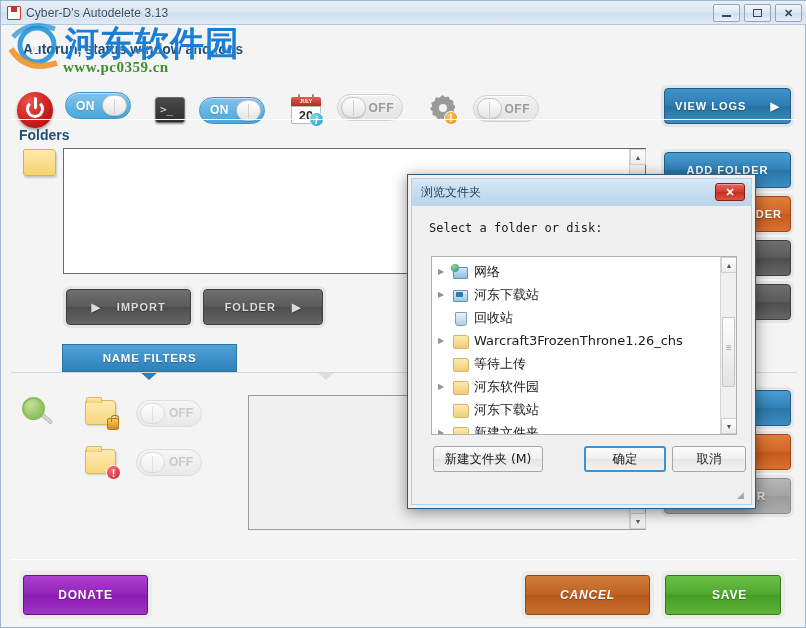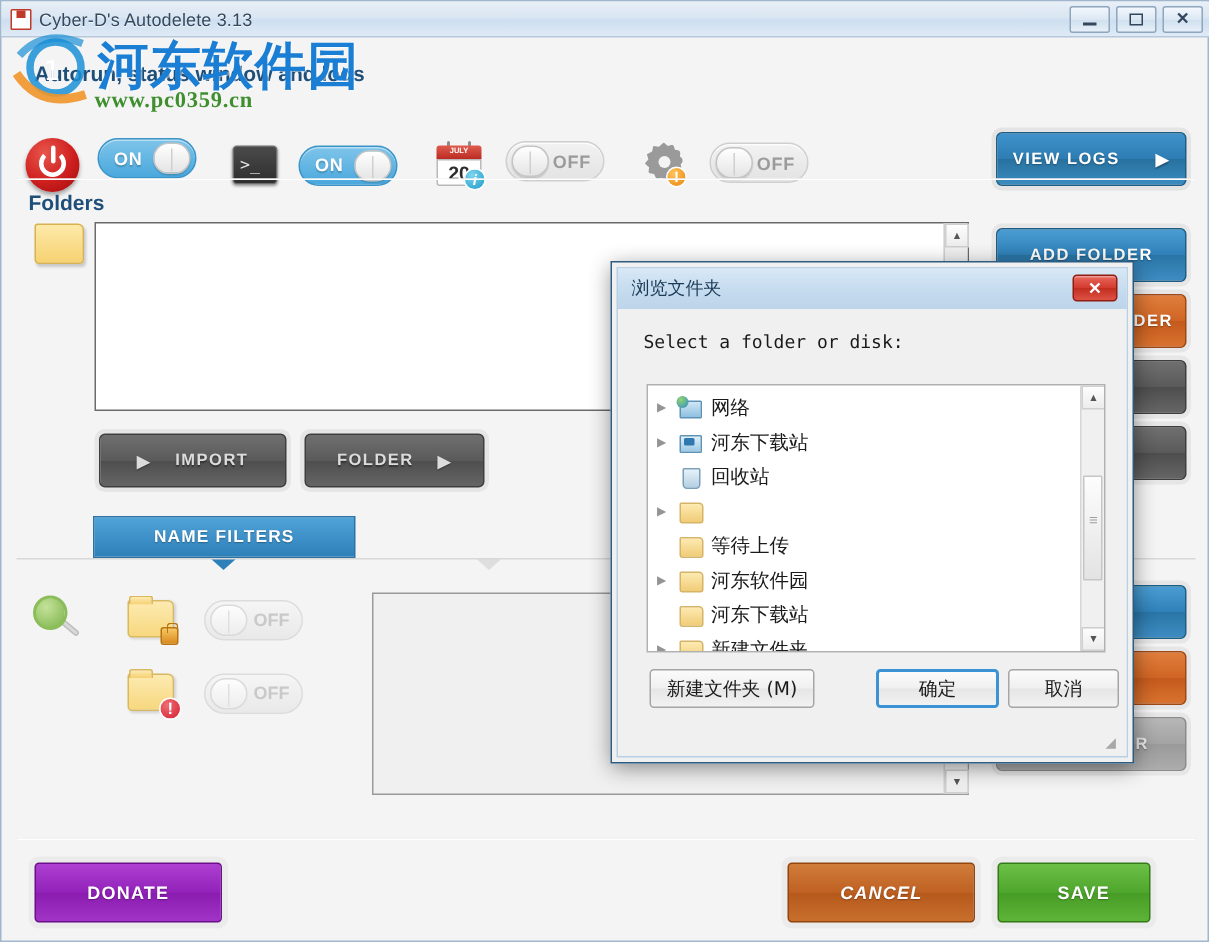--- a/index.html
+++ b/index.html
@@ -388,21 +388,21 @@
     background: linear-gradient(to bottom, #ad3fd1 0%, #9222b9 50%, #8a1cb0 51%, #a134c7 100%);
     border: 1px solid #6c1089;
   }
   #btn-cancel {
     left: 524px; width: 125px;
     background: linear-gradient(to bottom, #d07c3a 0%, #bf6122 50%, #b5591c 51%, #c96f2c 100%);
     border: 1px solid #92450f;
     font-style: italic;
   }
   #btn-save {
-    left: 664px; width: 102px;
+    left: 664px; width: 116px;
     background: linear-gradient(to bottom, #6cc047 0%, #4fa62c 50%, #479c26 51%, #5eb437 100%);
     border: 1px solid #357a18;
     padding-left: 13px;
   }
 
   
   .dlg {
     position: absolute; left: 406px; top: 173px; width: 349px; height: 335px;
     background: #f0f0f0;
     border: 1px solid #2c5c82;
@@ -726,20 +726,21 @@
               <span class="tlabel">河东下载站</span>
             </div>
             <div class="trow">
               <span class="chev"></span>
               <span class="ticon bin"></span>
               <span class="tlabel">回收站</span>
             </div>
             <div class="trow">
               <span class="chev">▶</span>
               <span class="ticon folder"></span>
+              <span class="tlabel">Warcraft3FrozenThrone1.26_chs</span>
             </div>
             <div class="trow">
               <span class="chev"></span>
               <span class="ticon folder"></span>
               <span class="tlabel">等待上传</span>
             </div>
             <div class="trow">
               <span class="chev">▶</span>
               <span class="ticon folder"></span>
               <span class="tlabel">河东软件园</span>

